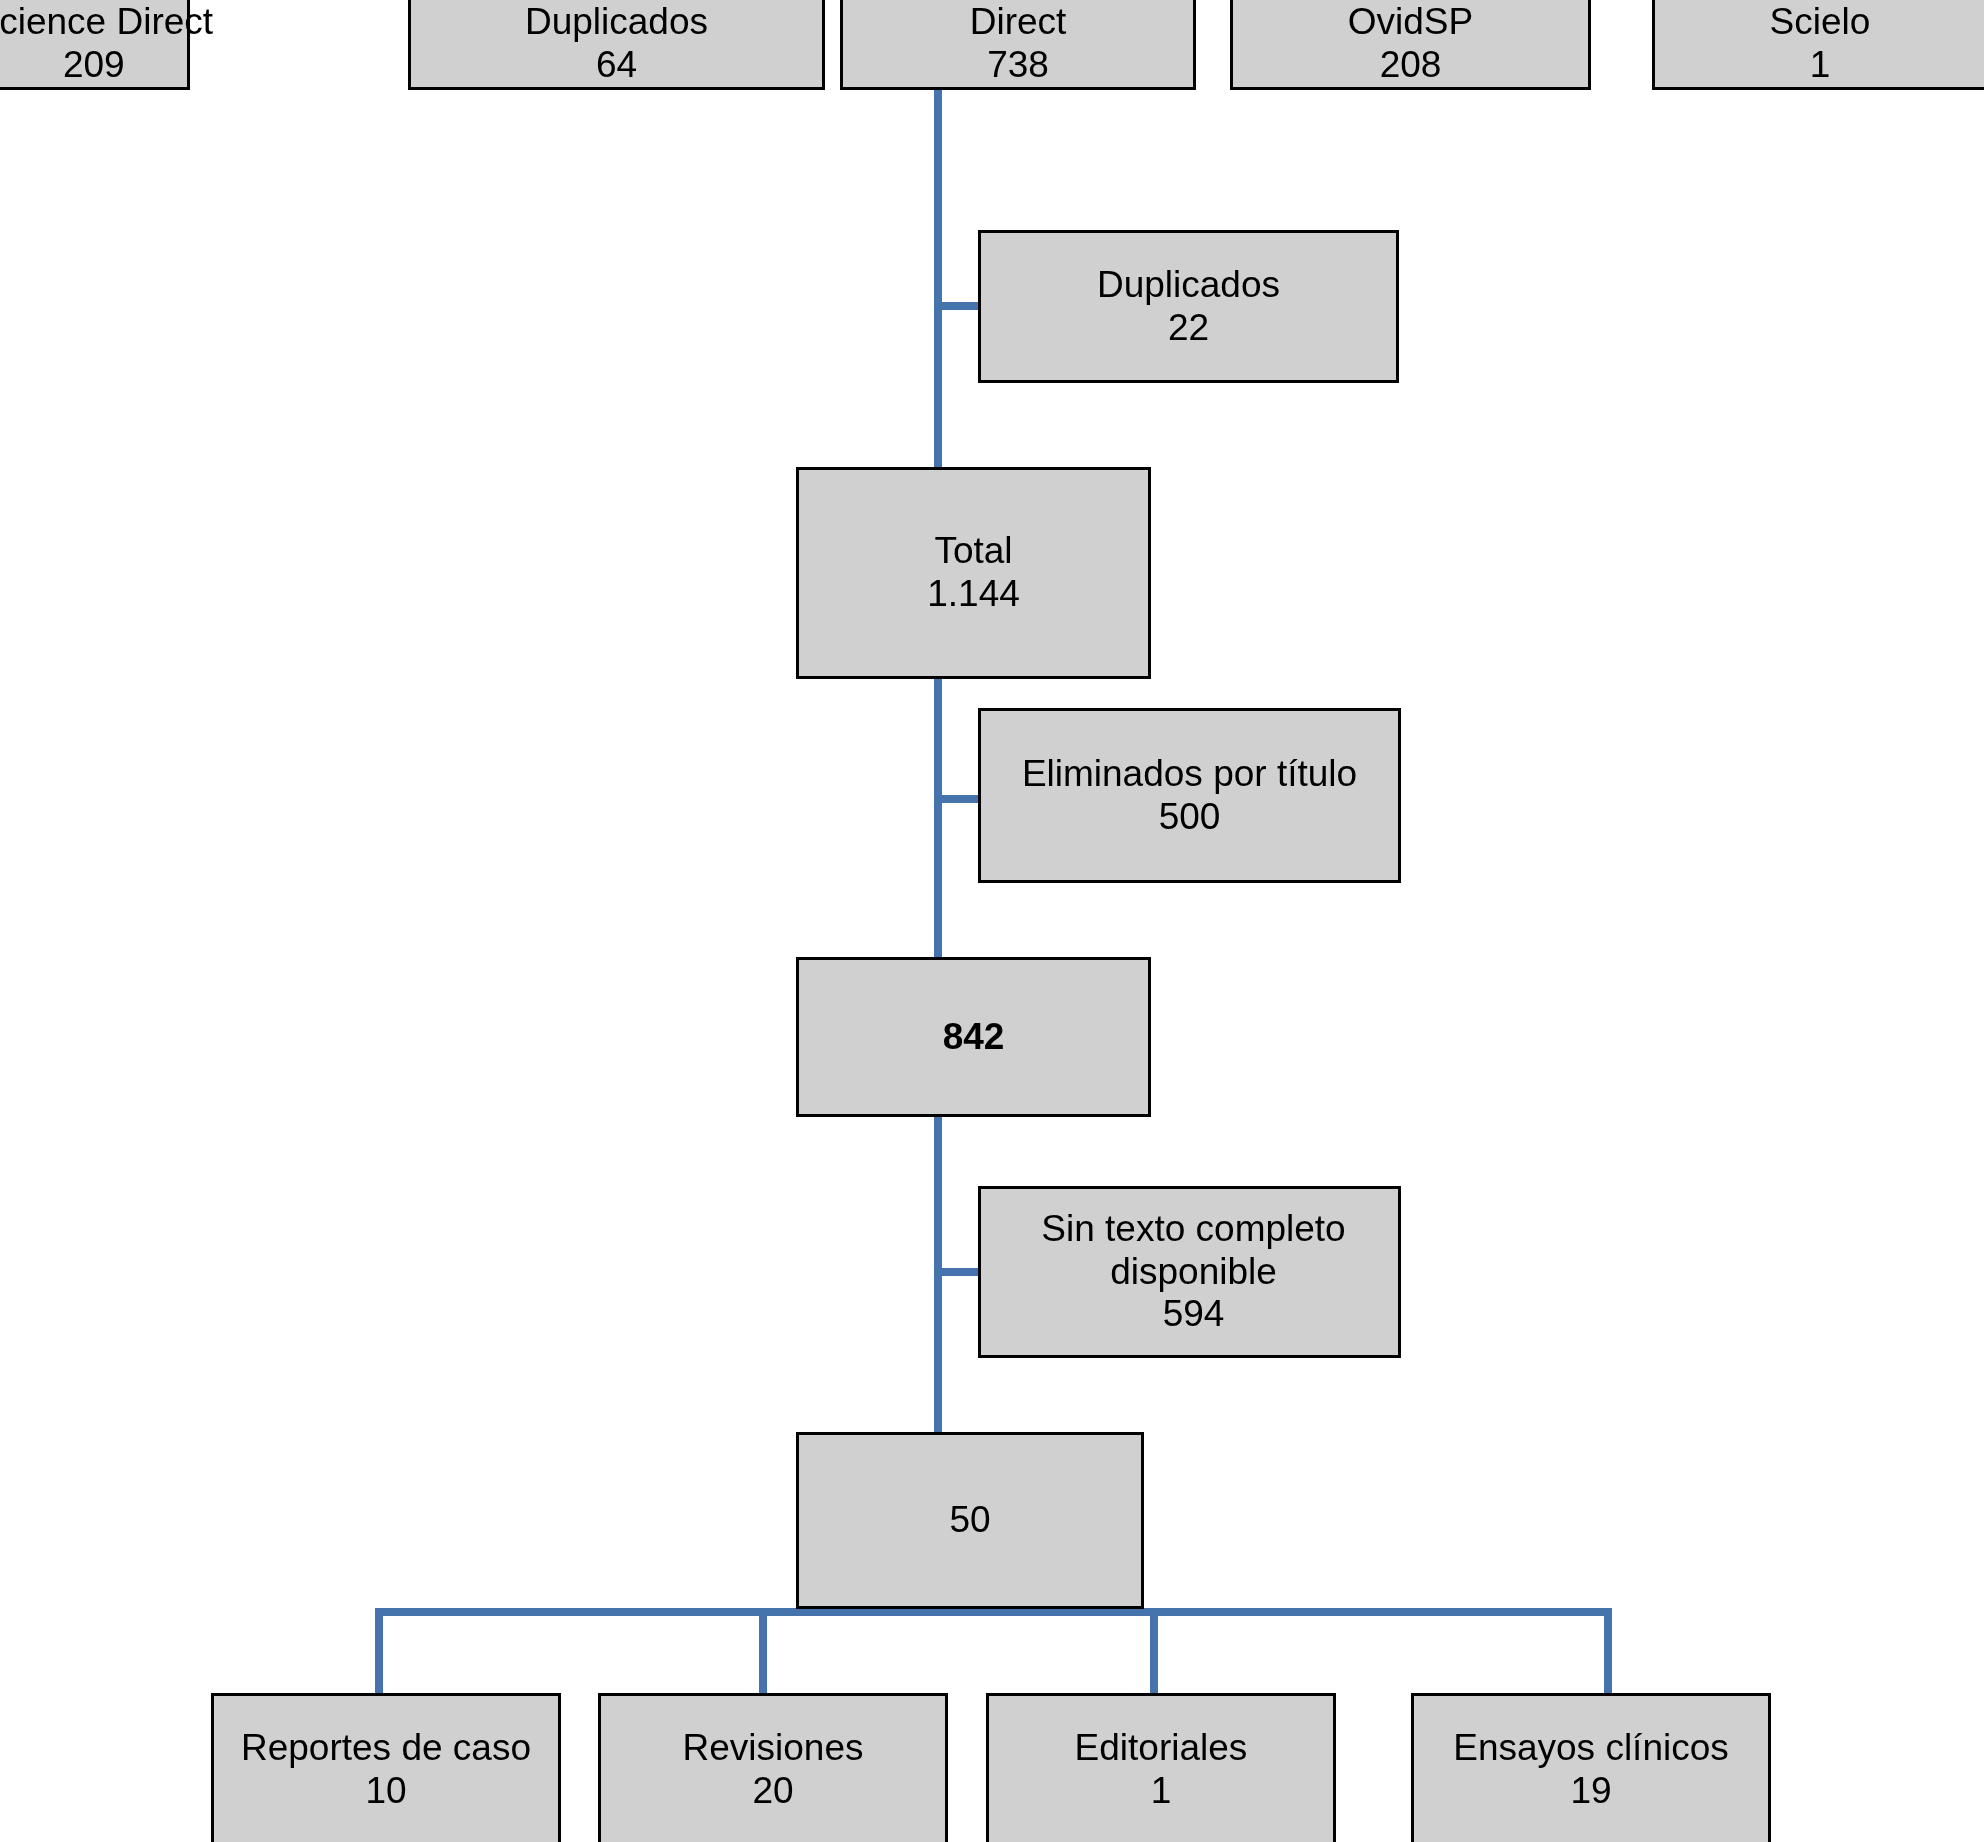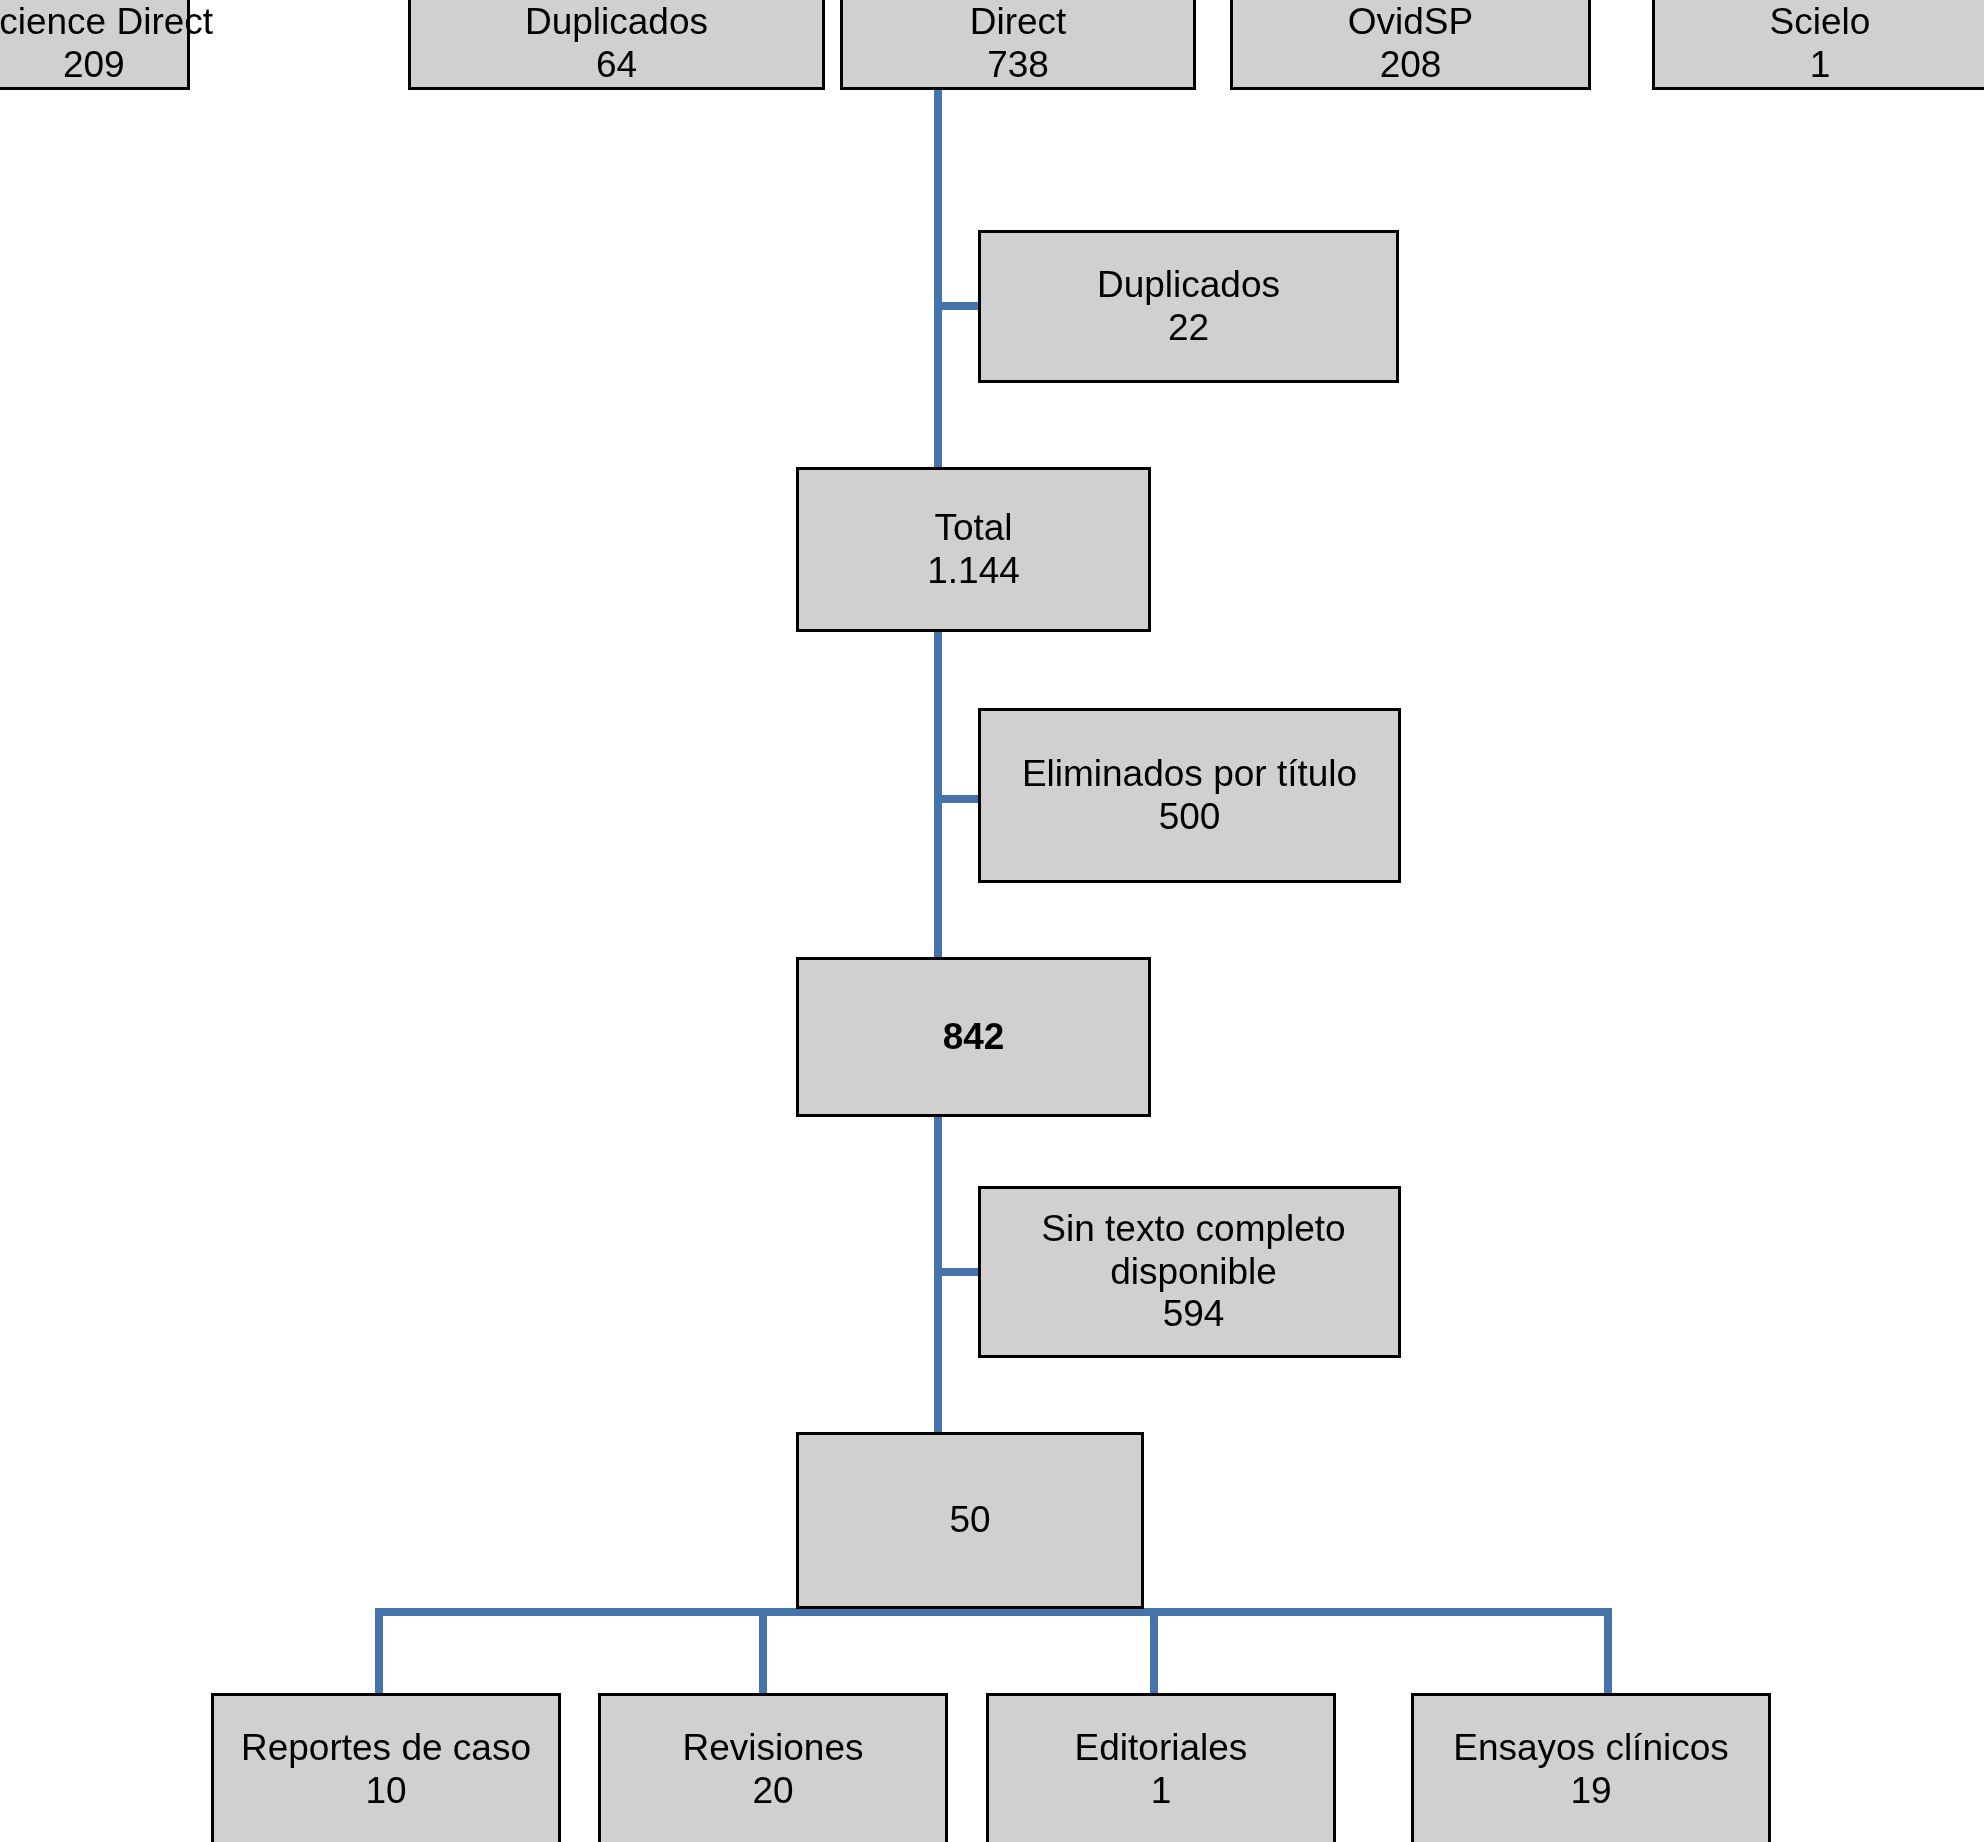--- a/index.html
+++ b/index.html
@@ -89,21 +89,21 @@
   <div class="node" style="left:1652px; top:-2.7px; width:336px; height:93px;">
     <span class="nlabel">Scielo</span>
     <span class="nvalue">1</span>
   </div>
 
   <div class="node" style="left:978px; top:230px; width:421px; height:153px;">
     <span class="nlabel">Duplicados</span>
     <span class="nvalue">22</span>
   </div>
 
-  <div class="node" style="left:796px; top:467px; width:355px; height:165px;text-align:right;">
+  <div class="node" style="left:796px; top:467px; width:355px; height:212px;text-align:right;">
     <span class="nlabel">Total</span>
     <span class="nvalue">1.144</span>
   </div>
 
   <div class="node wrap" style="left:978px; top:708px; width:423px; height:175px;text-align:right;">
     <span class="nlabel">Eliminados por título</span>
     <span class="nvalue">500</span>
   </div>
 
   <div class="node" style="left:796px; top:957px; width:355px; height:160px;font-weight:bold;">

